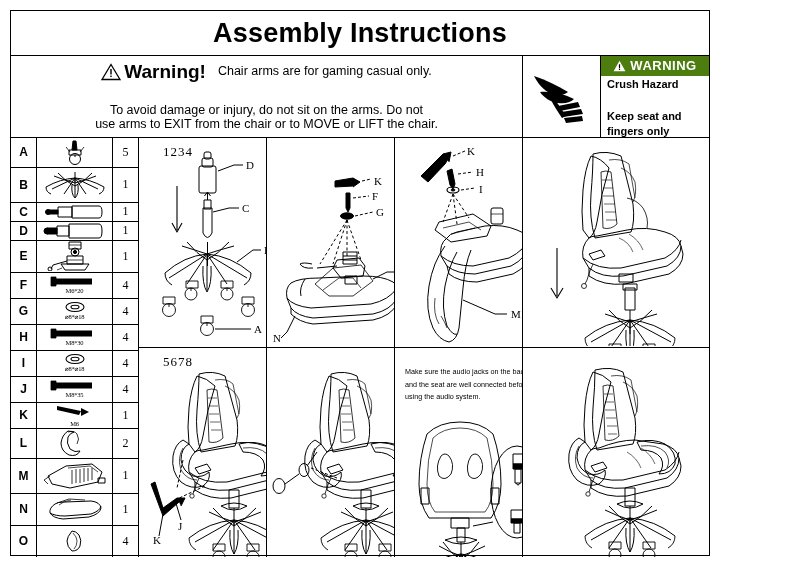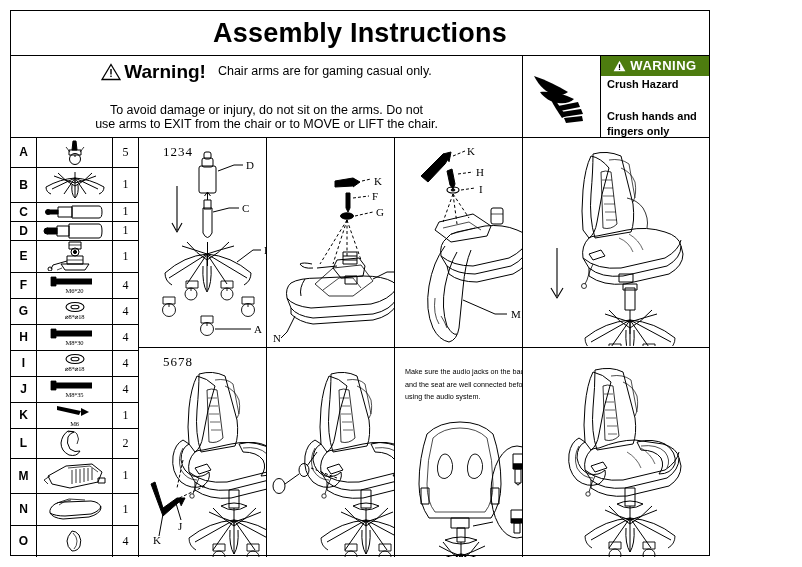--- a/index.html
+++ b/index.html
@@ -105,21 +105,21 @@
             <svg width="13" height="12" viewBox="0 0 13 12">
                   <path d="M6.5 0.8 L12.4 11.2 L0.6 11.2 Z" fill="#fff"></path>
                   <rect x="5.9" y="4.3" width="1.2" height="3.9" fill="#000"></rect>
                   <rect x="5.9" y="8.8" width="1.2" height="1.2" fill="#000"></rect>
                 </svg>
           </span>
           <span>WARNING</span>
         </div>
         <div class="hz-body">
           <div class="hz-l" style="margin-bottom:17px;">Crush Hazard</div>
-          <div class="hz-l">Crush hands and</div>
+          <div class="hz-l">Keep seat and</div>
           <div class="hz-l">fingers only</div>
         </div>
       </div>
     </div>
   </div>
 
   <div class="body-row">
 
     <div class="parts-col" id="parts-col">
           <div class="prow" style="height: 32px;">

